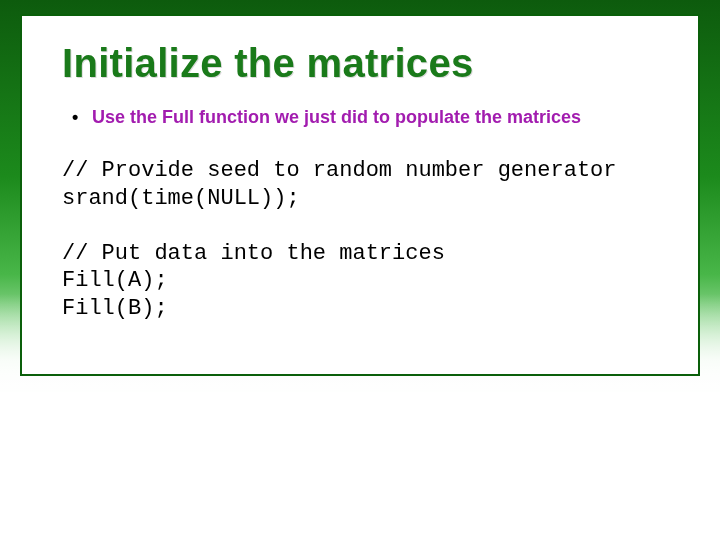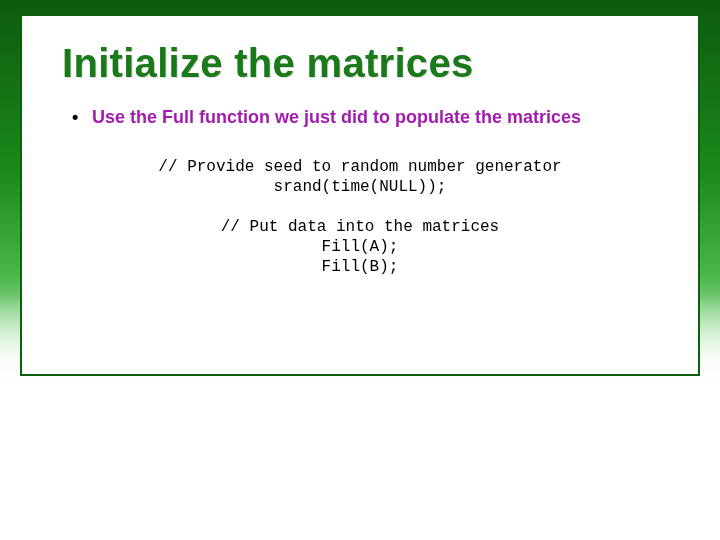--- a/index.html
+++ b/index.html
@@ -56,25 +56,24 @@
   .bullets li::before {
     content: "•";
     position: absolute;
     left: 2px;
     top: 0;
     font-size: 18px;
     color: #000;
   }
   .code {
     font-family: "Courier New", Courier, monospace;
-    font-size: 16px;
+    font-size: 22px;
     color: #000;
     white-space: pre;
     line-height: 1.25;
-    text-align: center;
   }
 </style>
 </head>
 <body>
 
 <div class="slide-outer">
   <div class="card">
 
     <h1 class="title">Initialize the matrices</h1>
 

